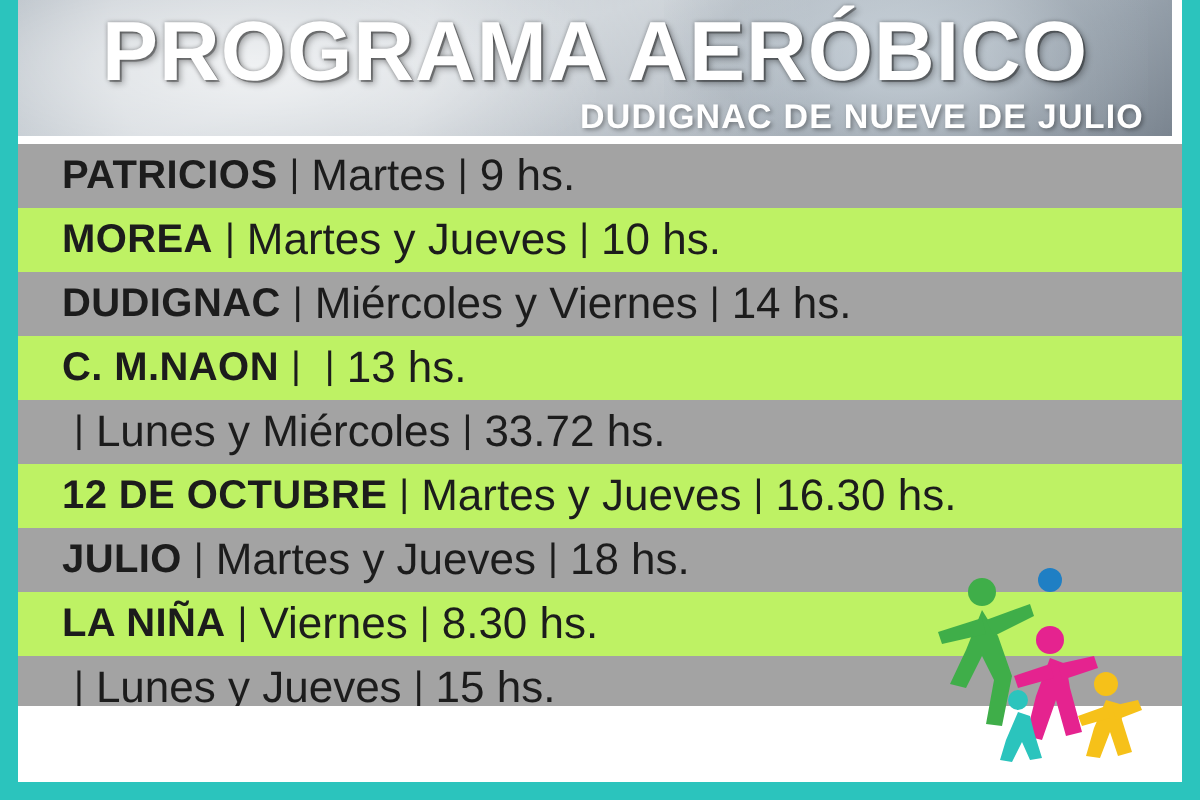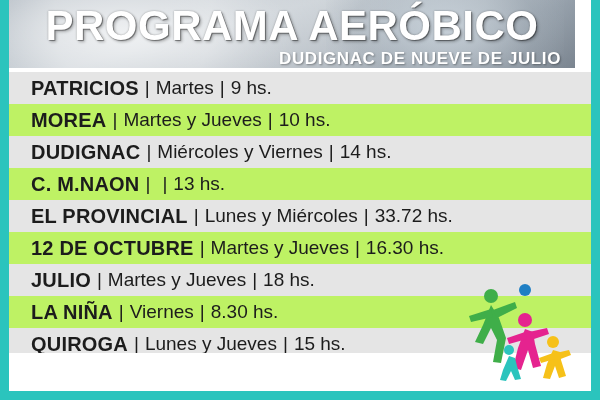--- a/index.html
+++ b/index.html
@@ -18,21 +18,21 @@
     background: #ffffff;
     border-left: 9px solid #2bc4bd;
     border-right: 9px solid #2bc4bd;
     border-bottom: 9px solid #2bc4bd;
     overflow: hidden;
   }
 
   
   #header {
     position: absolute;
-    left: 0; right: 16px; top: 0;
+    left: 0; right: 5px; top: 0;
     height: 68px;
     background:
       radial-gradient(circle at 22% 30%, rgba(255,255,255,0.55) 0 18%, rgba(255,255,255,0) 60%),
       radial-gradient(circle at 70% 10%, rgba(255,255,255,0.35) 0 20%, rgba(255,255,255,0) 62%),
       linear-gradient(165deg, #8e9aa6 0%, #a3aeb8 38%, #7d8a97 70%, #64707d 100%);
     overflow: hidden;
   }
   #header::before {
     content: "";
     position: absolute;
@@ -87,37 +87,37 @@
   }
 
   .row {
     height: 32px;
     display: flex;
     align-items: center;
     padding-left: 22px;
     white-space: nowrap;
     overflow: hidden;
   }
-  .row.alt { background: #e5e5e5; text-align: center; }
+  .row.alt { background: #a3a3a3; text-align: center; }
   .row.plain { background: #bef264; }
 
   .club {
     font-size: 20px;
     font-weight: bold;
     color: #1c1c1c;
     letter-spacing: 0.2px;
   }
   .sep {
     font-size: 19px;
     color: #1c1c1c;
     margin: 0 6px;
     font-weight: normal;
   }
   .det {
-    font-size: 19px;
+    font-size: 22px;
     color: #1c1c1c;
     font-weight: normal;
   }
 
   
   #figures {
     position: absolute;
     right: 18px;
     bottom: 6px;
     width: 120px;
@@ -163,21 +163,20 @@
         <span class="sep">|</span>
         <span class="det">14 hs.</span>
       </div>
       <div class="row plain">
         <span class="club">C. M.NAON</span>
         <span class="sep">|</span>
         <span class="sep">|</span>
         <span class="det">13 hs.</span>
       </div>
       <div class="row alt">
-        <span class="club">EL PROVINCIAL</span>
         <span class="sep">|</span>
         <span class="det">Lunes y Miércoles</span>
         <span class="sep">|</span>
         <span class="det">33.72 hs.</span>
       </div>
       <div class="row plain">
         <span class="club">12 DE OCTUBRE</span>
         <span class="sep">|</span>
         <span class="det">Martes y Jueves</span>
         <span class="sep">|</span>
@@ -191,21 +190,20 @@
         <span class="det">18 hs.</span>
       </div>
       <div class="row plain">
         <span class="club">LA NIÑA</span>
         <span class="sep">|</span>
         <span class="det">Viernes</span>
         <span class="sep">|</span>
         <span class="det">8.30 hs.</span>
       </div>
       <div class="row alt">
-        <span class="club">QUIROGA</span>
         <span class="sep">|</span>
         <span class="det">Lunes y Jueves</span>
         <span class="sep">|</span>
         <span class="det">15 hs.</span>
       </div>
     </div>
 
   <div id="footer-space"></div>
 
   <div id="figures">

